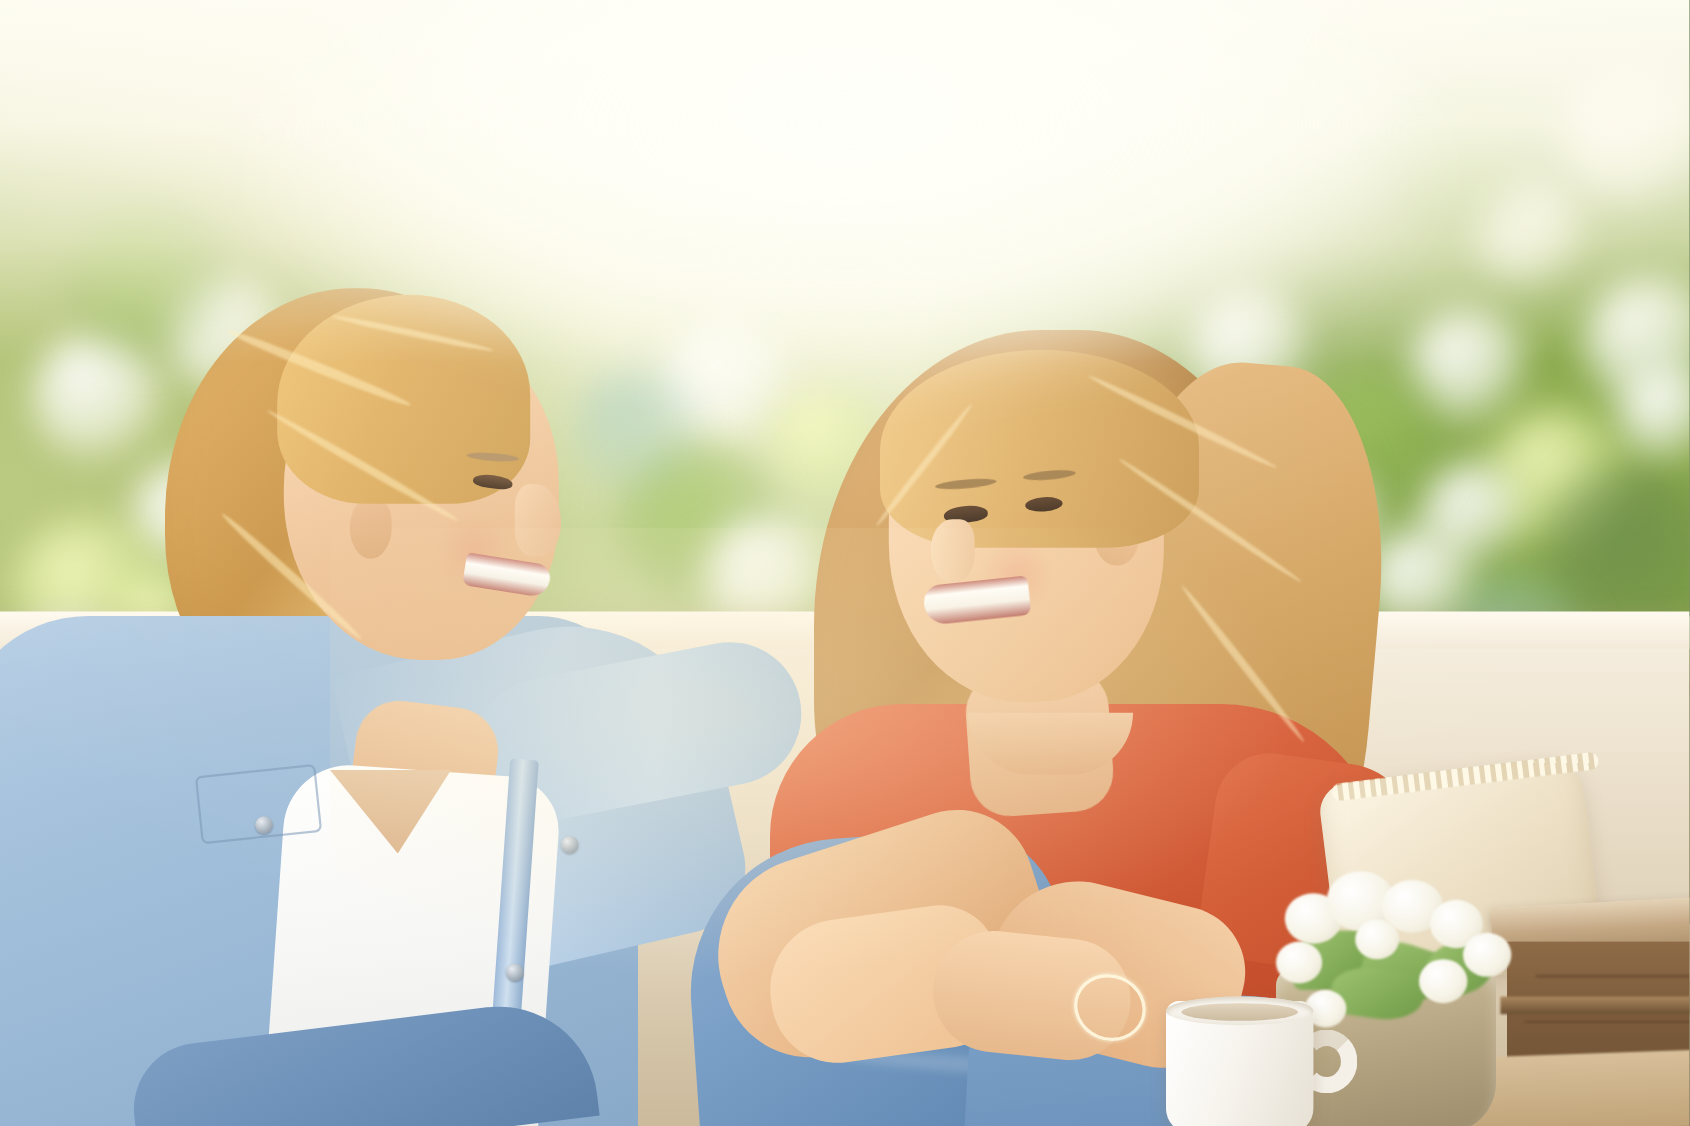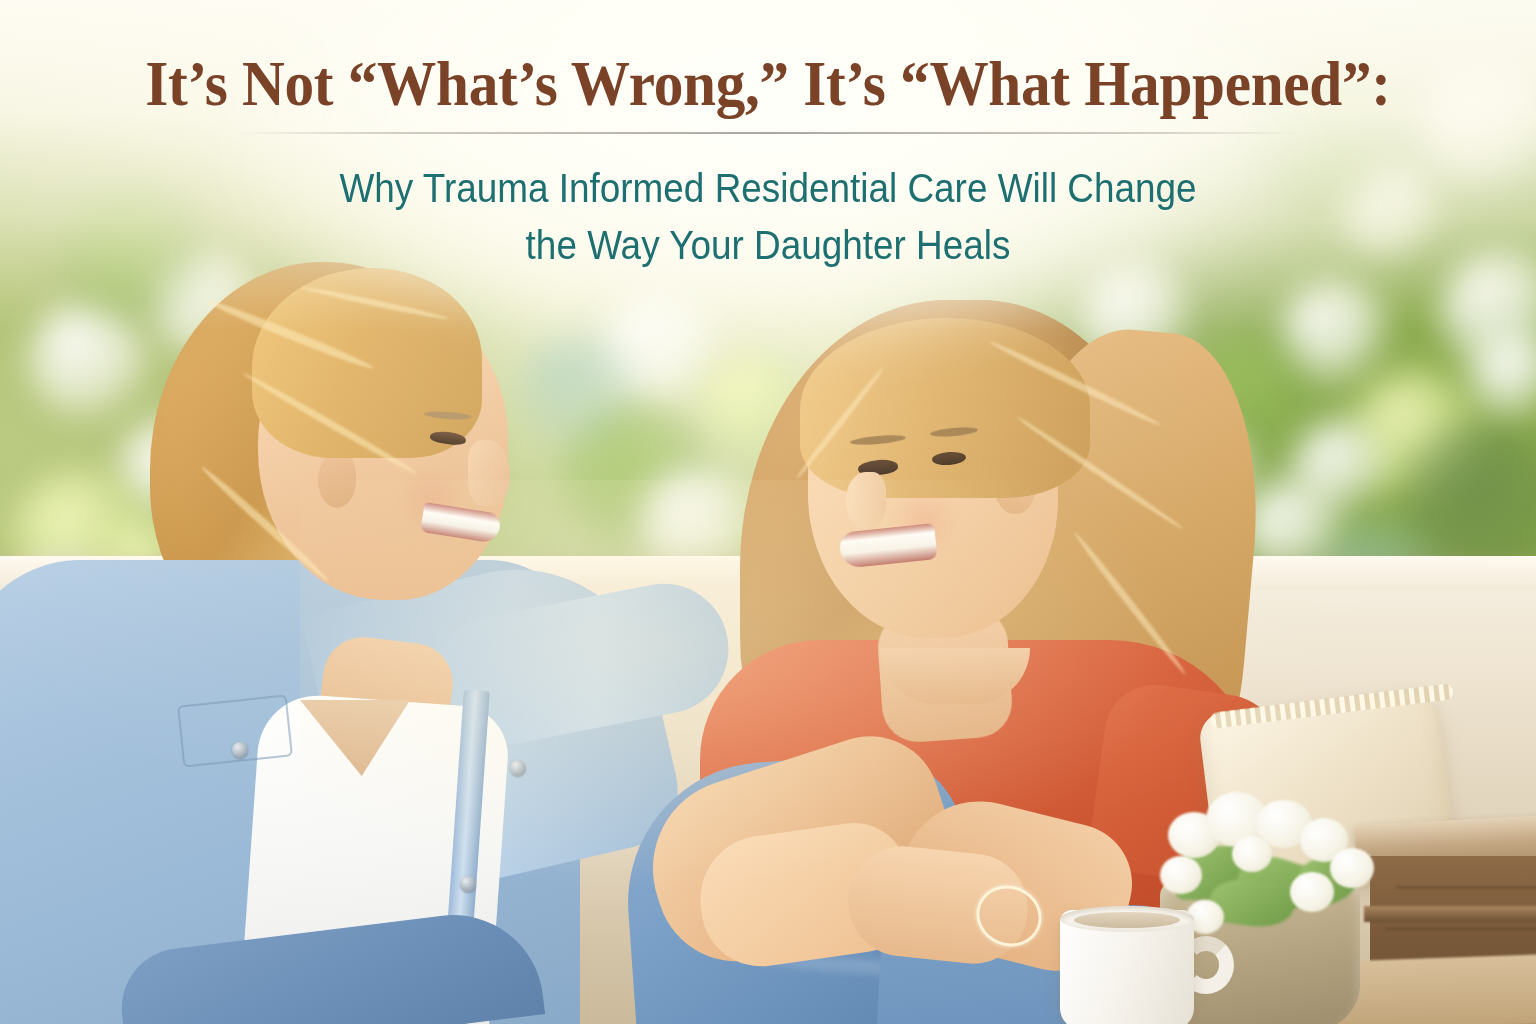--- a/index.html
+++ b/index.html
@@ -556,22 +556,14 @@
   <div class="mug"></div>
   <div class="mug-rim"></div>
   <div class="mug-inner"></div>
 
   <div class="sunflare"></div>
   <div class="warm-overlay"></div>
 
   <div class="top-wash"></div>
   <div class="top-wash-core"></div>
 
-  <div class="header">
-    <h1 class="title">It’s Not “What’s Wrong,” It’s “What Happened”:</h1>
-    <div class="divider"></div>
-    <div class="subtitle">
-      <span class="ln">Why Trauma Informed Residential Care Will Change</span>
-      <span class="ln">the Way Your Daughter Heals</span>
-    </div>
-  </div>
 
 </div>
 
 </body></html>

